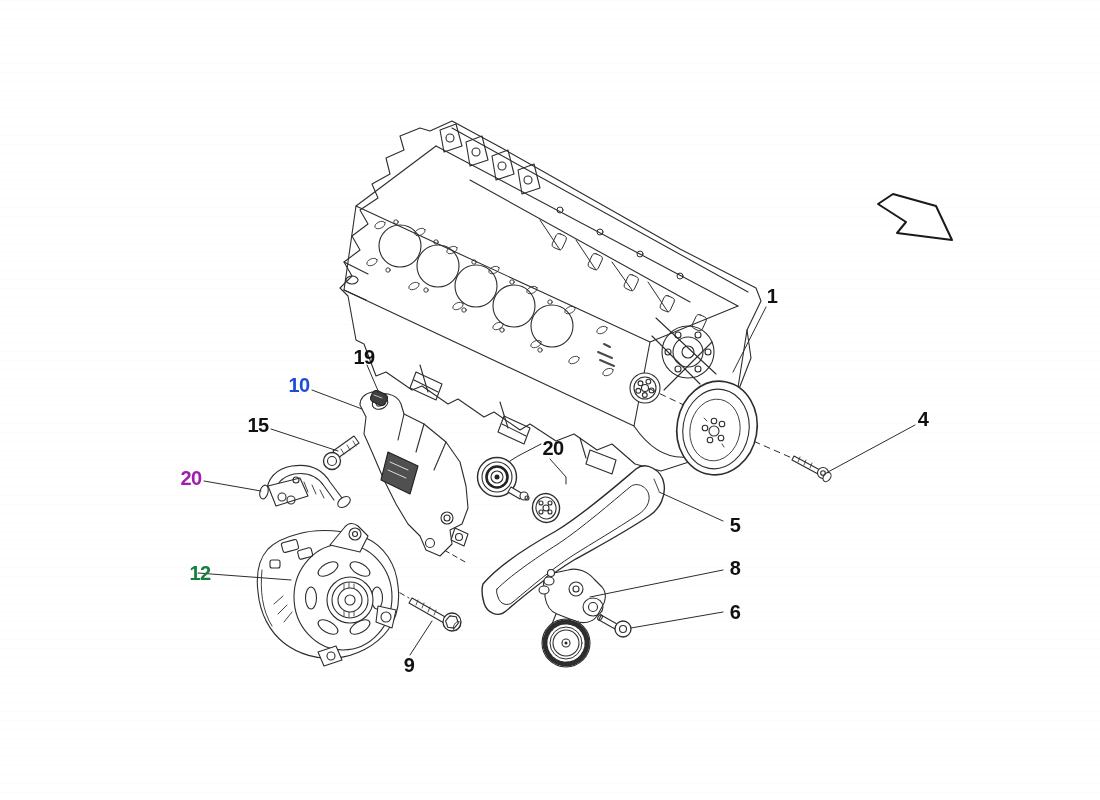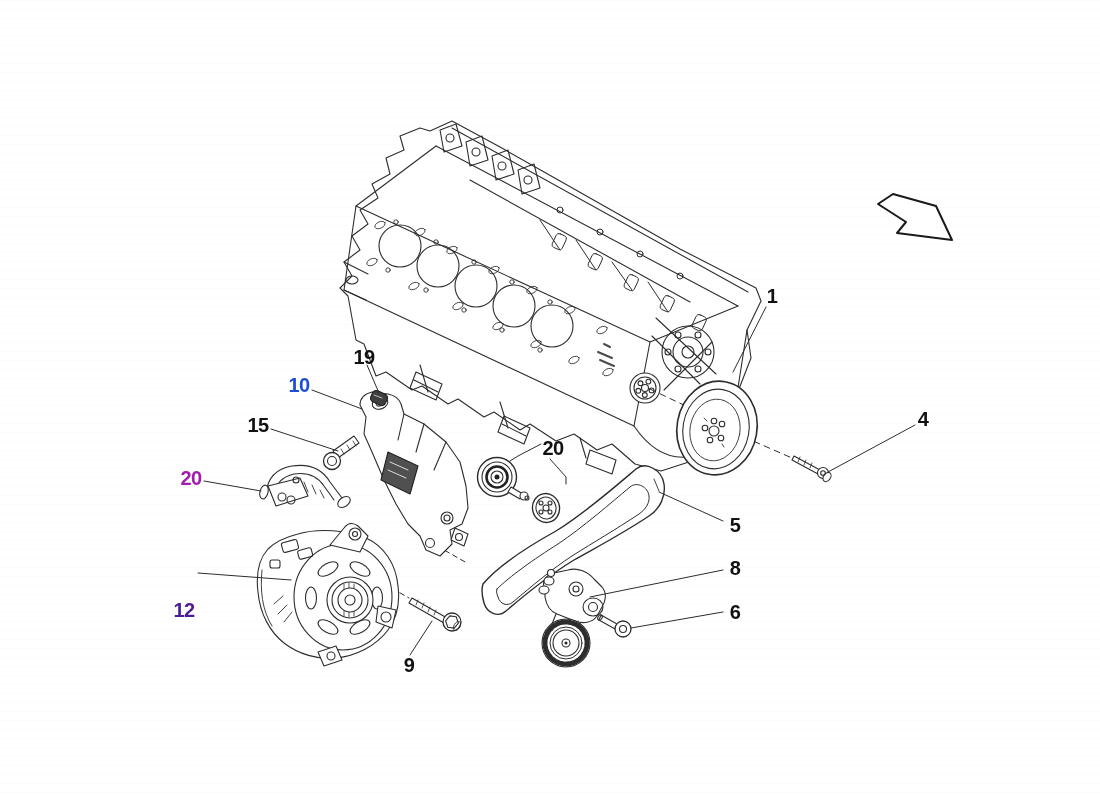--- a/index.html
+++ b/index.html
@@ -354,20 +354,20 @@
 </svg>
 
 <div id="callout-layer">
       <span class="callout" style="left: 772px; top: 296px; color: rgb(17, 17, 17);">1</span>
       <span class="callout" style="left: 923px; top: 419px; color: rgb(17, 17, 17);">4</span>
       <span class="callout" style="left: 735px; top: 525px; color: rgb(17, 17, 17);">5</span>
       <span class="callout" style="left: 735px; top: 568px; color: rgb(17, 17, 17);">8</span>
       <span class="callout" style="left: 735px; top: 612px; color: rgb(17, 17, 17);">6</span>
       <span class="callout" style="left: 409px; top: 665px; color: rgb(17, 17, 17);">9</span>
       <span class="callout" style="left: 299px; top: 385px; color: #1d4ed8;">10</span>
-      <span class="callout" style="left: 184px; top: 573px; color: #4c1d95; margin-top: 37px;">12</span>
+      <span class="callout" style="left: 200px; top: 573px; color: #15803d;">12</span>
       <span class="callout" style="left: 364px; top: 357px; color: rgb(17, 17, 17);">19</span>
       <span class="callout" style="left: 258px; top: 425px; color: rgb(17, 17, 17);">15</span>
       <span class="callout" style="left: 553px; top: 448px; color: rgb(17, 17, 17);">20</span>
       <span class="callout" style="left: 191px; top: 478px; color: #a21caf;">20</span>
     </div>
 
 </div>
 
 </body></html>

